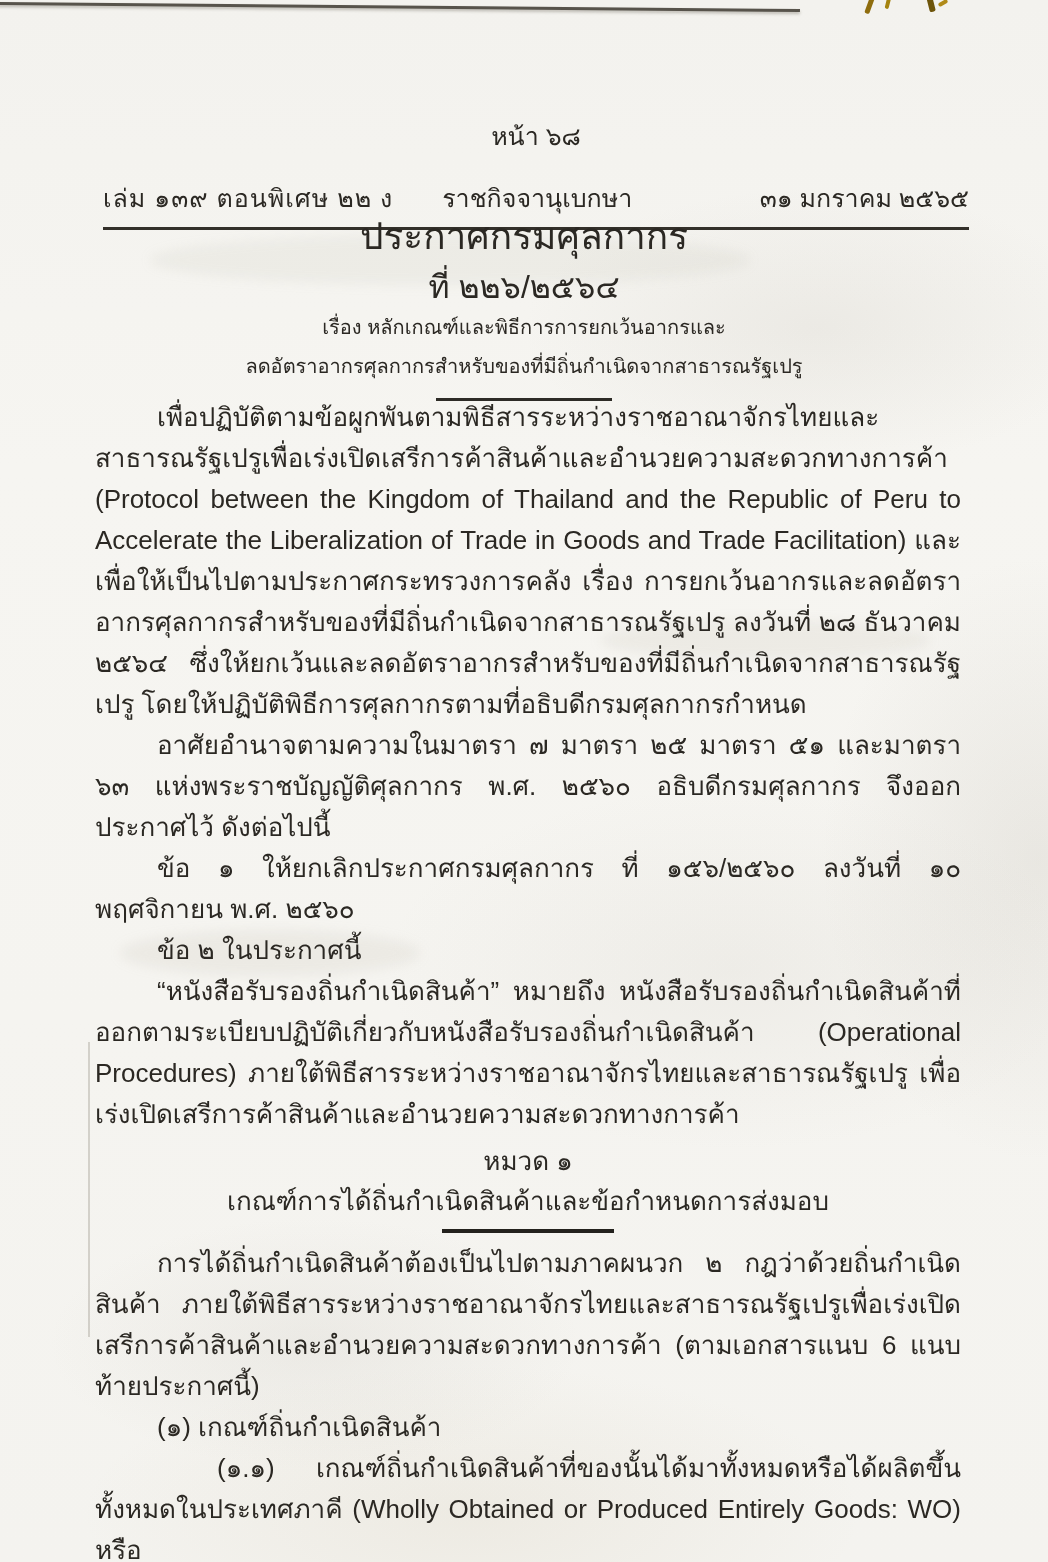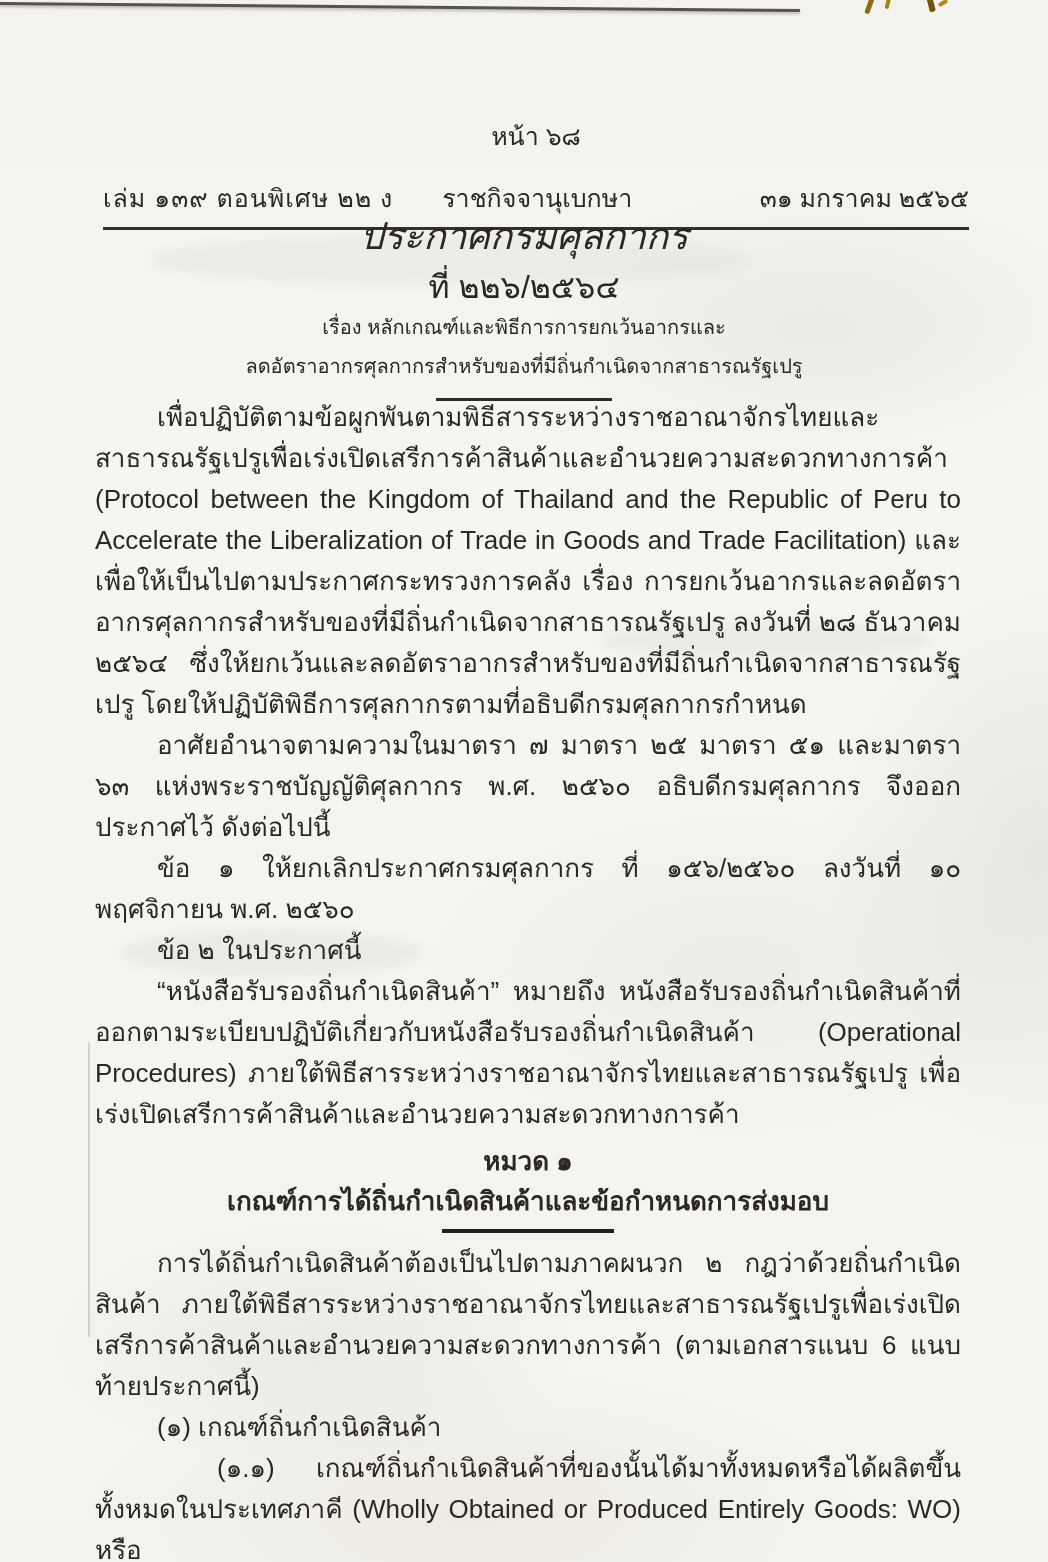--- a/index.html
+++ b/index.html
@@ -47,36 +47,36 @@
   .gz-header { position:absolute; left:103px; top:116px; width:866px; font-size:25px; }
   .hrow { display:grid; grid-template-columns:1fr 1fr 1fr; align-items:end; }
   .hrow + .hrow { margin-top:22px; }
   .h-center { text-align:center; }
   .h-right  { text-align:right; }
   .h-left   { text-align:left; white-space:nowrap; letter-spacing:1px; }
   .gz-rule { margin-top:9px; height:0; border-top:3px solid #33302a; }
 
   
   .title-block { position:absolute; left:0; top:210px; width:1048px; text-align:center; }
-  .title-main { font-size:37px; line-height:54px;font-style:italic; }
+  .title-main { font-size:37px; line-height:54px; }
   .title-no   { font-size:32px; line-height:42px; margin-top:2px; }
   .title-sub  { font-size:20px; line-height:39px; }
   .title-divider { width:176px; height:3px; background:#2d2b26; margin:12px auto 0 auto; }
 
   
   .doc-body {
     position:absolute; left:95px; top:397px; width:866px;
     font-size:26px; line-height:41px;
     text-align:justify; text-justify:inter-word;
   }
   .para { text-indent:62px; }
   .para.deep { text-indent:122px; }
 
   .chapter { text-align:center; text-indent:0; margin-top:6px; }
-  .chapter-line { font-size:26px; line-height:40px;font-weight:bold; }
+  .chapter-line { font-size:26px; line-height:40px; }
   .chapter-divider { width:172px; height:3.5px; background:#23211d; margin:8px auto 10px auto; }
 </style>
 </head>
 <body>
 
 <div class="page">
 
   <div class="top-edge"></div>
   <div class="gold-stroke gold-1"></div>
   <div class="gold-stroke gold-2"></div>

